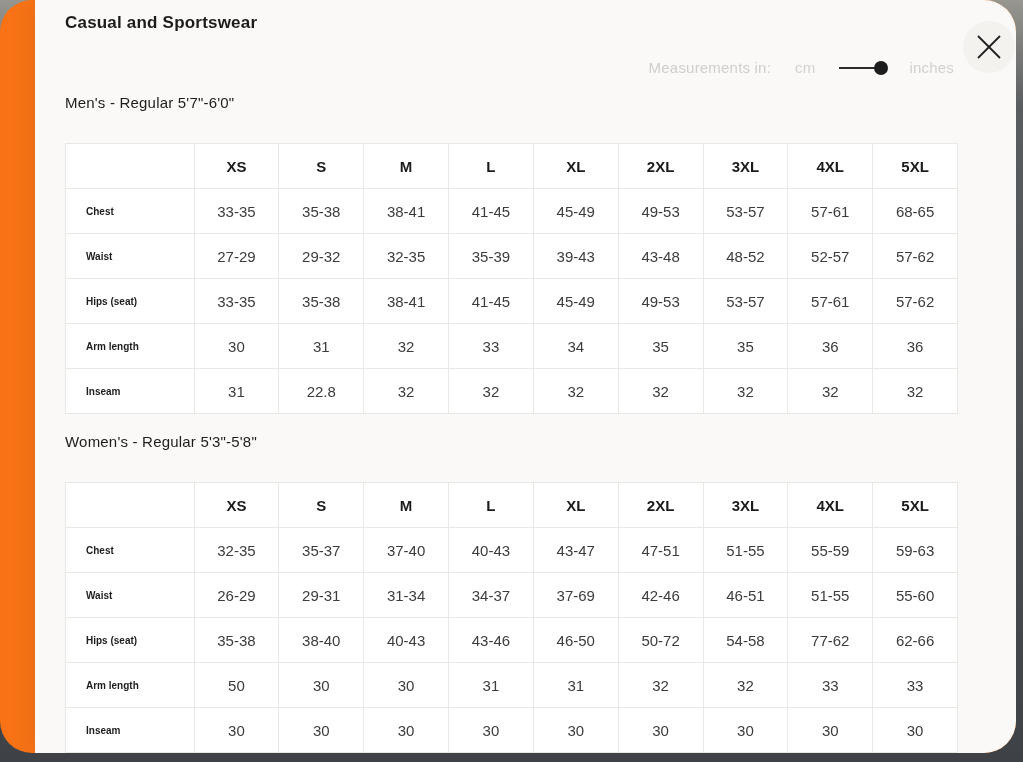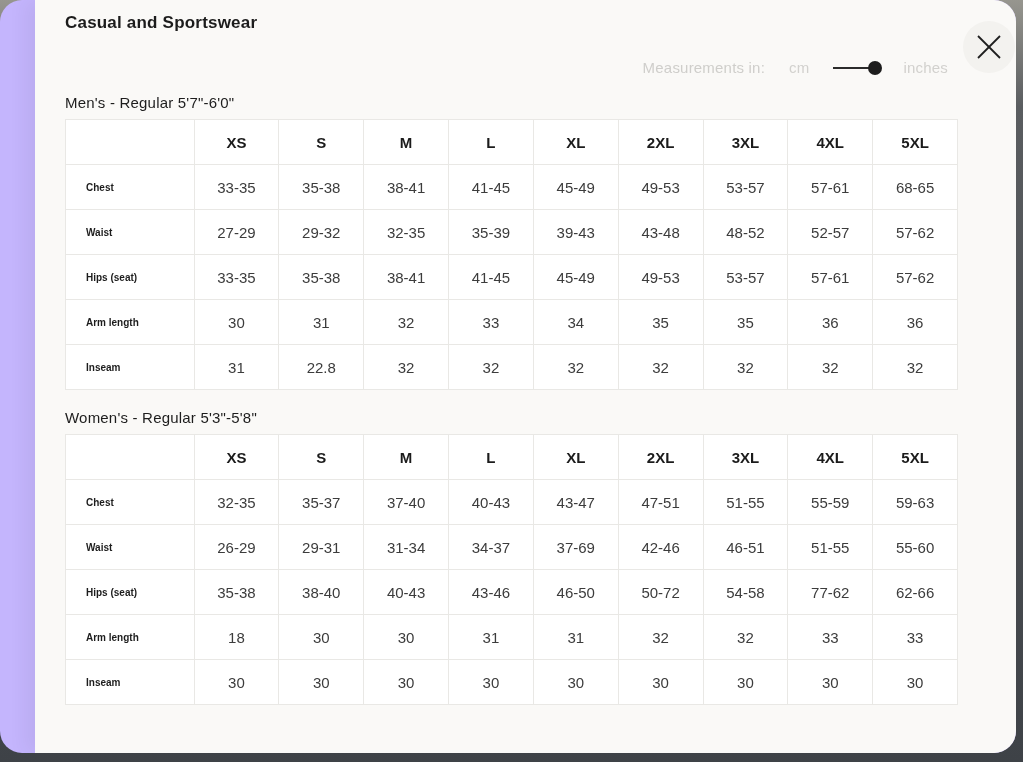--- a/index.html
+++ b/index.html
@@ -3,35 +3,35 @@
 <meta charset="utf-8">
 <style>
   html,body{margin:0;padding:0;}
   body{
     width:1023px;height:762px;overflow:hidden;position:relative;
     font-family:"Liberation Sans", sans-serif;
     background:linear-gradient(180deg,#97968f 0%,#5a5d60 14%,#3e4247 100%);
   }
   .window{
     position:absolute;left:0;top:0;right:7px;bottom:9px;
-    background:#c4b5fd;border-radius:22px;overflow:hidden;
+    background:#f97316;border-radius:32px;overflow:hidden;
   }
   .drawer{
     position:absolute;left:35px;top:0;right:0;bottom:0;
     background:#faf9f7;
     box-shadow:-10px 0 18px rgba(0,0,0,0.05);
     padding:0 58px 0 30px;
     box-sizing:border-box;
   }
   .modal-title{
     padding-top:13px;
     font-size:17px;font-weight:bold;color:#1c1c1c;letter-spacing:0.2px;
   }
   .units-row{
-    position:absolute;top:59px;right:68px;
+    position:absolute;top:59px;right:62px;
     display:flex;align-items:center;gap:24px;
     font-size:15px;color:#cfcecb;letter-spacing:0.2px;
   }
   .units-row .unit{color:#d2d1ce;}
   .toggle{
     position:relative;width:46px;height:14px;cursor:pointer;
   }
   .toggle .track{
     position:absolute;left:0;right:0;top:6px;height:2px;background:#2b2b2b;
   }
@@ -44,21 +44,21 @@
     background:#f3f2ef;border:none;display:flex;align-items:center;justify-content:center;
     cursor:pointer;padding:0;
   }
   .section-heading{
     font-size:15px;color:#1d1d1d;letter-spacing:0.2px;
   }
   .heading-men{margin-top:61px;}
   .heading-women{margin-top:19px;}
   table.size-table{
     border-collapse:collapse;table-layout:fixed;width:100%;
-    margin-top:8px;background:#ffffff;
+    margin-top:32px;background:#ffffff;
   }
   table.size-table th, table.size-table td{
     border:1px solid #e9e8e5;height:44px;padding:0;
     font-size:15px;text-align:center;vertical-align:middle;
   }
   table.size-table thead th{font-weight:bold;color:#1b1b1b;}
   table.size-table th.corner{width:14.3%;}
   table.size-table th.row-label{
     text-align:left;padding-left:20px;font-weight:bold;color:#1d1d1d;font-size:10px;
   }
@@ -210,21 +210,21 @@
               <td>40-43</td>
               <td>43-46</td>
               <td>46-50</td>
               <td>50-72</td>
               <td>54-58</td>
               <td>77-62</td>
               <td>62-66</td>
             </tr>
             <tr>
               <th class="row-label">Arm length</th>
-              <td>18</td>
+              <td>50</td>
               <td>30</td>
               <td>30</td>
               <td>31</td>
               <td>31</td>
               <td>32</td>
               <td>32</td>
               <td>33</td>
               <td>33</td>
             </tr>
             <tr>

